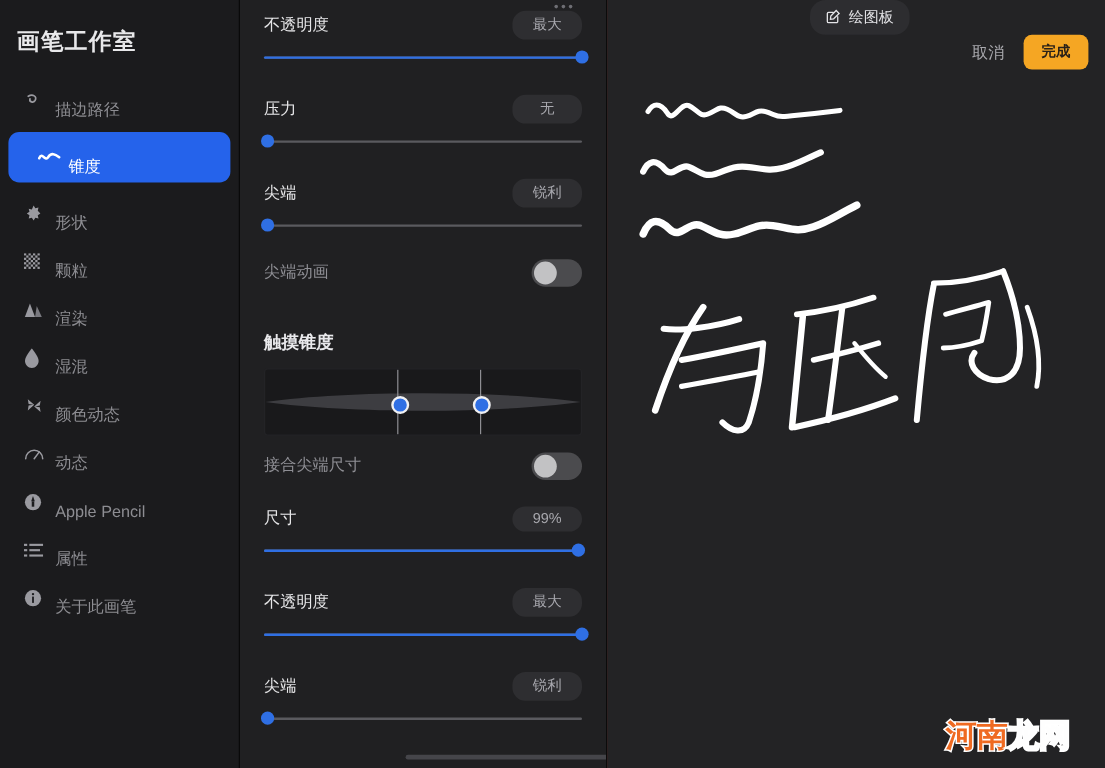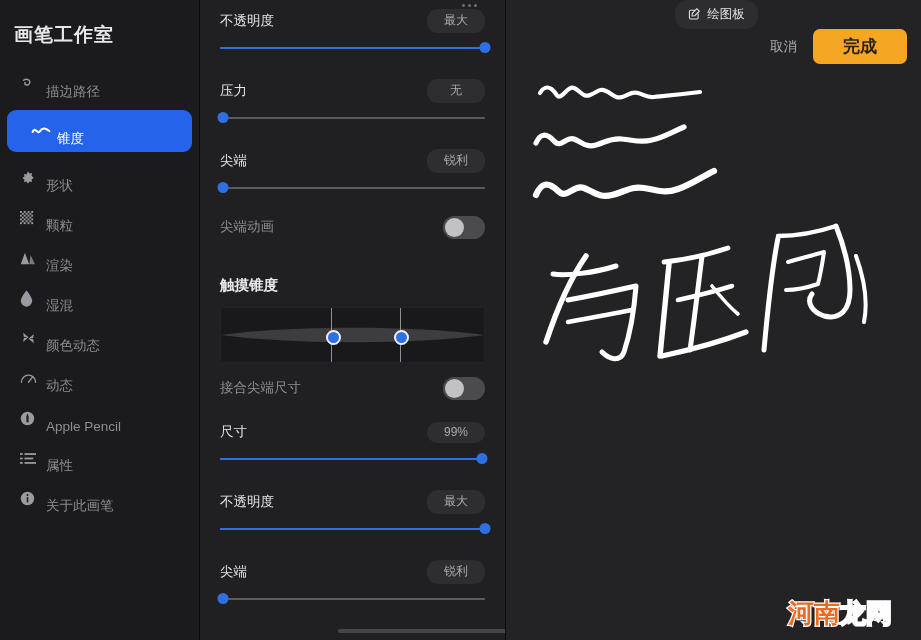--- a/index.html
+++ b/index.html
@@ -232,24 +232,24 @@
     gap: 16px;
   }
   .txt-btn {
     color: #a9a9ae;
     font-size: 13.5px;
     cursor: pointer;
   }
   .btn-primary {
     background: #f5a623;
     color: #2a2118;
-    font-size: 17px;
+    font-size: 12px;
     font-weight: bold;
     border-radius: 7px;
-    padding: 6px 30px;
+    padding: 6px 15px;
     cursor: pointer;
     border: none;
   }
   .stroke-canvas {
     position: absolute;
     inset: 60px 0 0 0;
   }
   .watermark {
     position: absolute;
     right: 29px; bottom: 14px;

